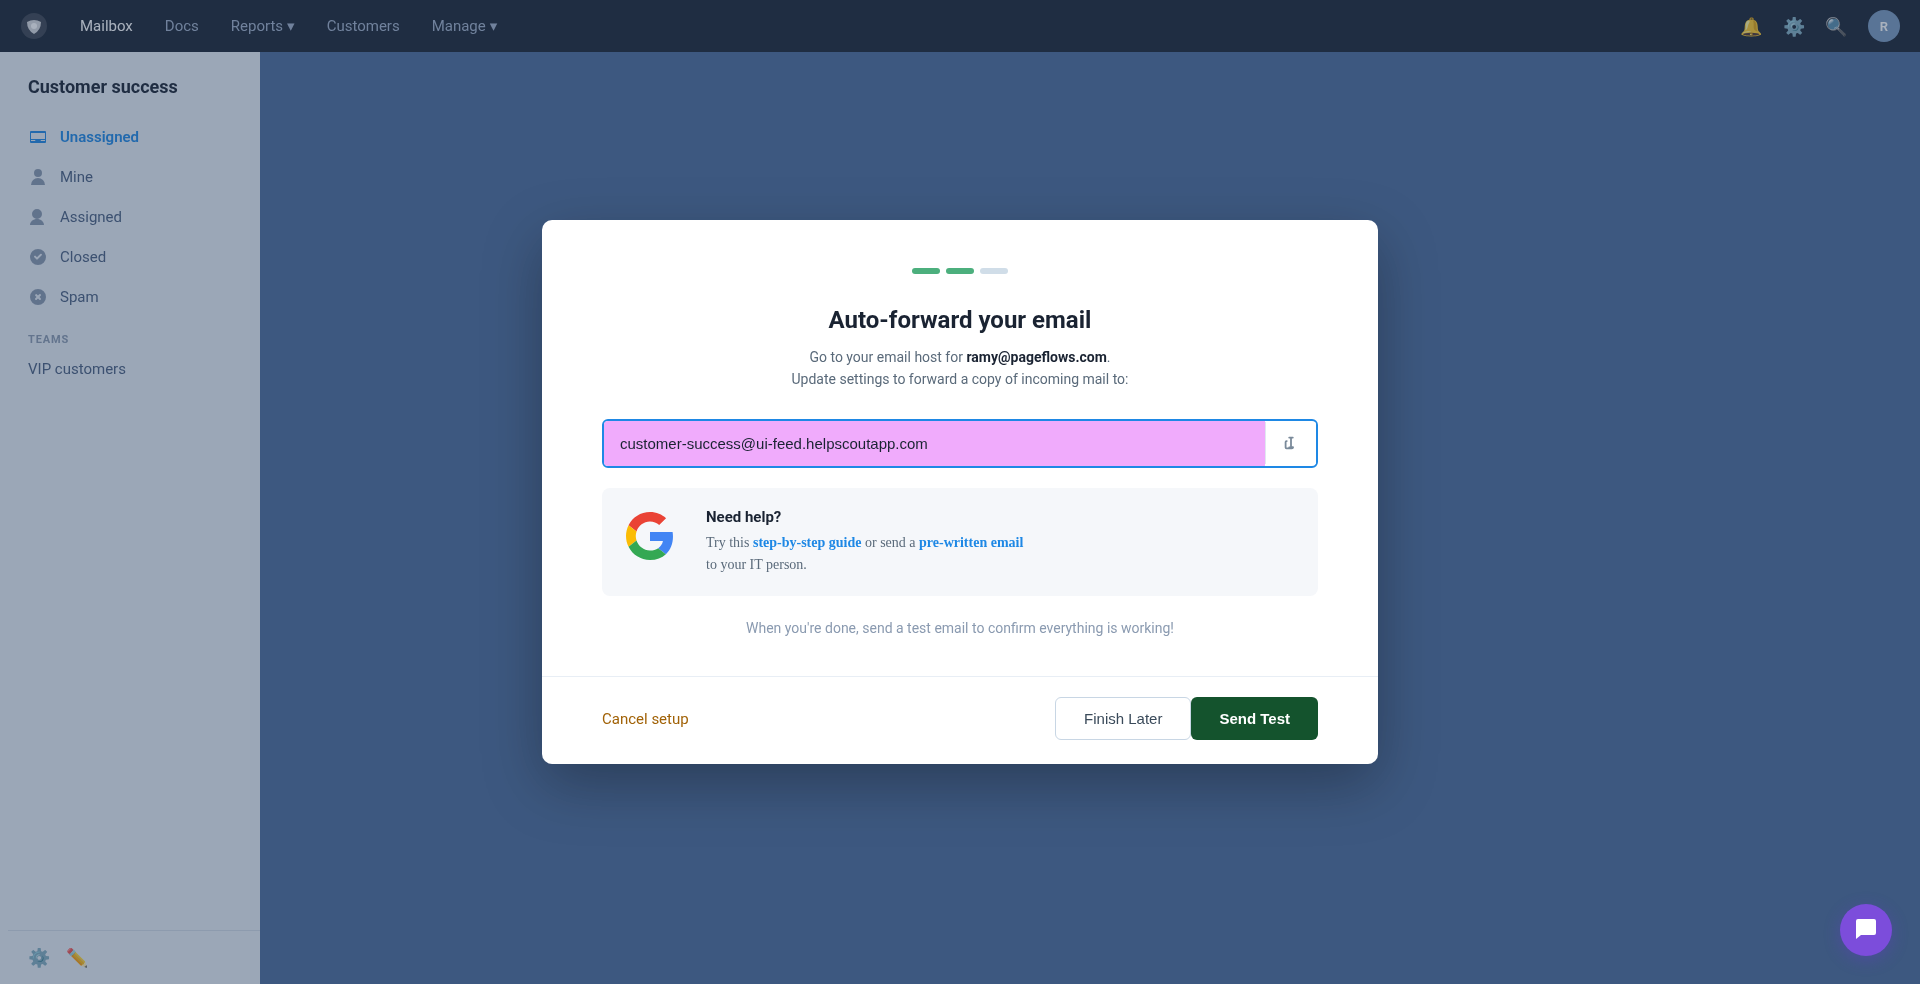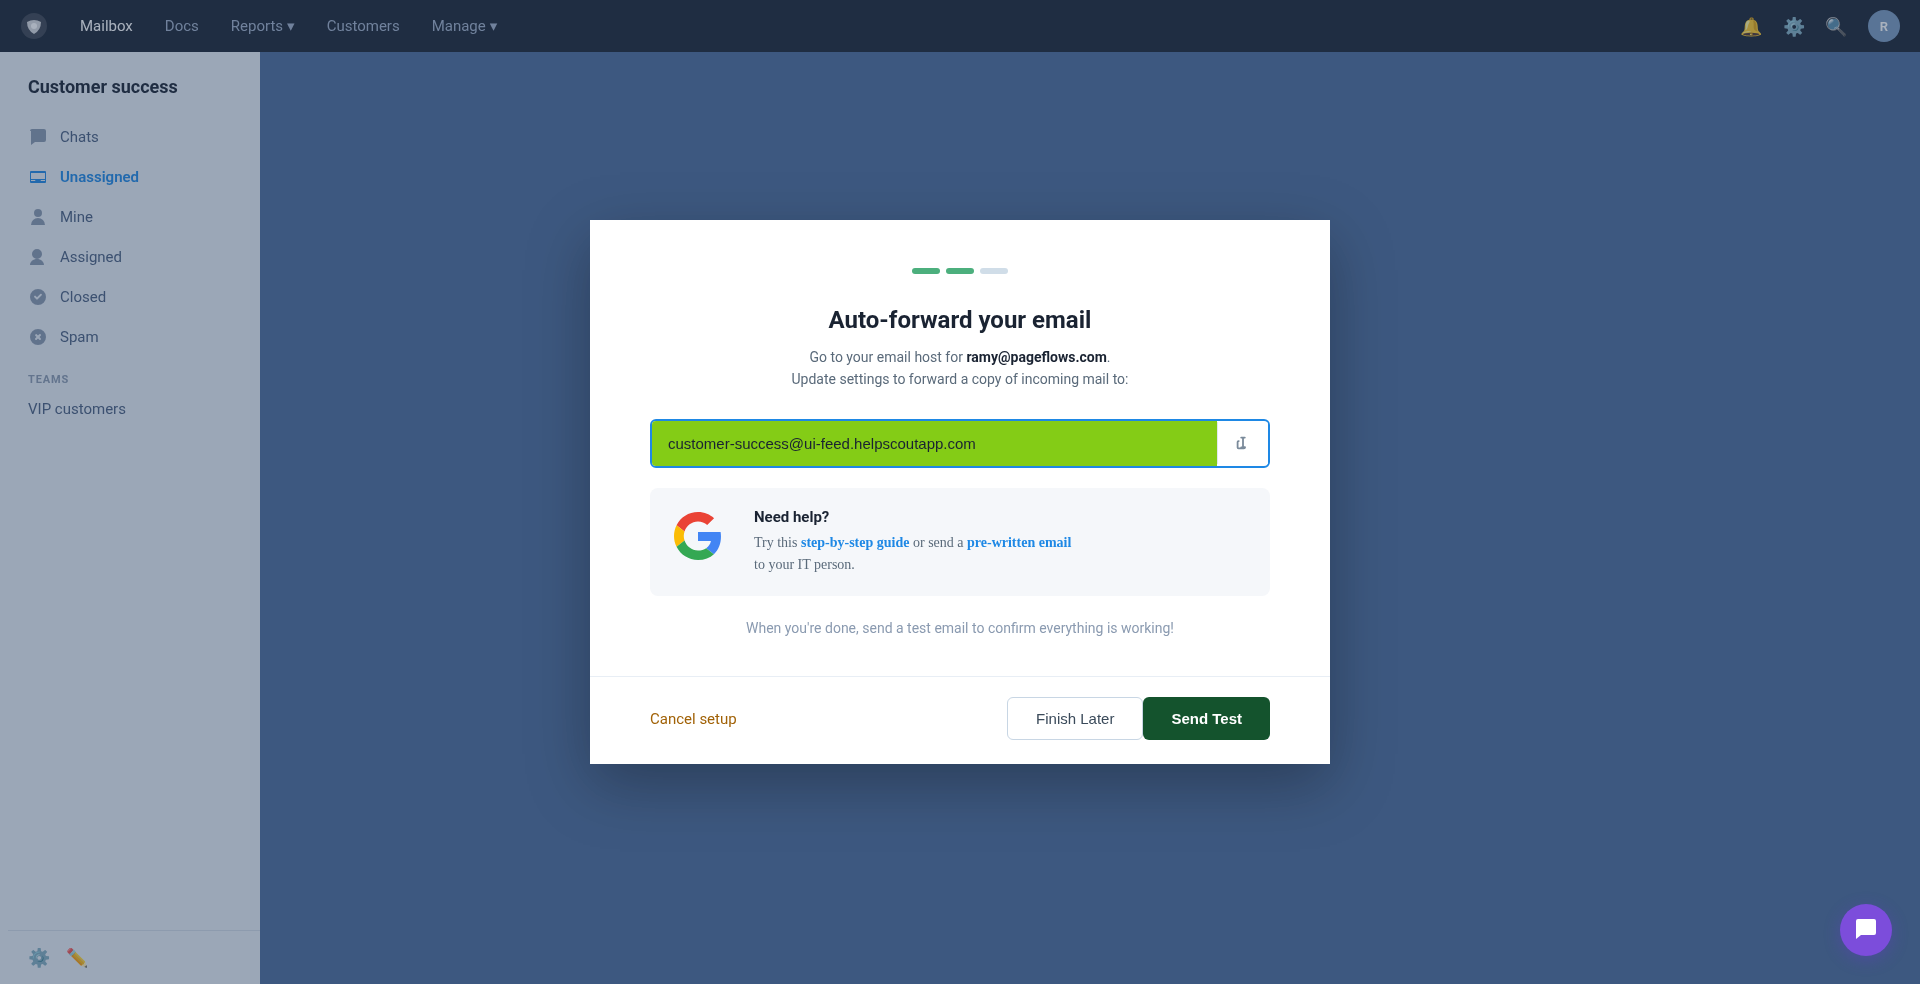--- a/index.html
+++ b/index.html
@@ -47,39 +47,39 @@
 
     
     .overlay {
       position: fixed; top: 0; left: 0; right: 0; bottom: 0;
       background: rgba(40, 60, 90, 0.4); z-index: 100;
       display: flex; align-items: center; justify-content: center;
     }
 
     
     .modal {
-      background: #fff; border-radius: 0; width: 740px; max-width: 95vw;
+      background: #fff; border-radius: 10px; width: 836px; max-width: 95vw;
       box-shadow: 0 20px 60px rgba(0,0,0,0.3); overflow: hidden;
       position: relative;
     }
     .modal-body { padding: 48px 60px 32px 60px; }
     .modal-progress { display: flex; justify-content: center; margin-bottom: 32px; gap: 6px; }
     .progress-dot {
       width: 28px; height: 6px; border-radius: 3px; background: #d0dde8;
     }
     .progress-dot.done { background: #4caf7d; }
 
     .modal-title { text-align: center; font-size: 24px; font-weight: 700; color: #1a2332; margin-bottom: 12px; }
     .modal-subtitle { text-align: center; font-size: 14px; color: #5a6a7a; line-height: 1.6; margin-bottom: 28px; }
     .modal-subtitle strong { font-weight: 700; color: #1a2332; }
 
     .email-input-row { display: flex; align-items: center; border: 2px solid #1e88e5; border-radius: 6px; overflow: hidden; margin-bottom: 20px; }
     .email-input {
       flex: 1; border: none; outline: none; padding: 14px 16px;
-      font-size: 15px; color: #1a2332; background: #84cc16;
+      font-size: 15px; color: #1a2332; background: #f0abfc;
     }
     .copy-btn {
       padding: 12px 16px; background: #fff; border: none; border-left: 1px solid #e0e8f0;
       cursor: pointer; color: #7a8a9a; font-size: 18px; display: flex; align-items: center;
     }
 
     
     .help-card {
       background: #f5f7fa; border-radius: 8px; padding: 20px 24px;
       display: flex; align-items: flex-start; gap: 32px; margin-bottom: 24px;
@@ -145,26 +145,20 @@
     <span class="topnav-icon">🔍</span>
     <div class="avatar">R</div>
   </div>
 </nav>
 
 <div class="layout">
 
   <aside class="sidebar">
     <div class="sidebar-title">Customer success</div>
 
-    <div class="sidebar-item">
-      <svg class="sidebar-item-icon" viewBox="0 0 20 20" fill="currentColor">
-        <path d="M2 4a2 2 0 012-2h12a2 2 0 012 2v9a2 2 0 01-2 2H7l-4 3V4z"></path>
-      </svg>
-      <span>Chats</span>
-    </div>
 
     <div class="sidebar-item active">
       <svg class="sidebar-item-icon" viewBox="0 0 20 20" fill="#1e88e5">
         <path d="M3 4a1 1 0 00-1 1v10a1 1 0 001 1h14a1 1 0 001-1V5a1 1 0 00-1-1H3zm0 2h14v6H3V6zm0 7h4l1 2h4l1-2h4v1H3v-1z"></path>
       </svg>
       <span style="color:#1e88e5;font-weight:600;">Unassigned</span>
     </div>
 
     <div class="sidebar-item">
       <svg class="sidebar-item-icon" viewBox="0 0 20 20" fill="currentColor">

